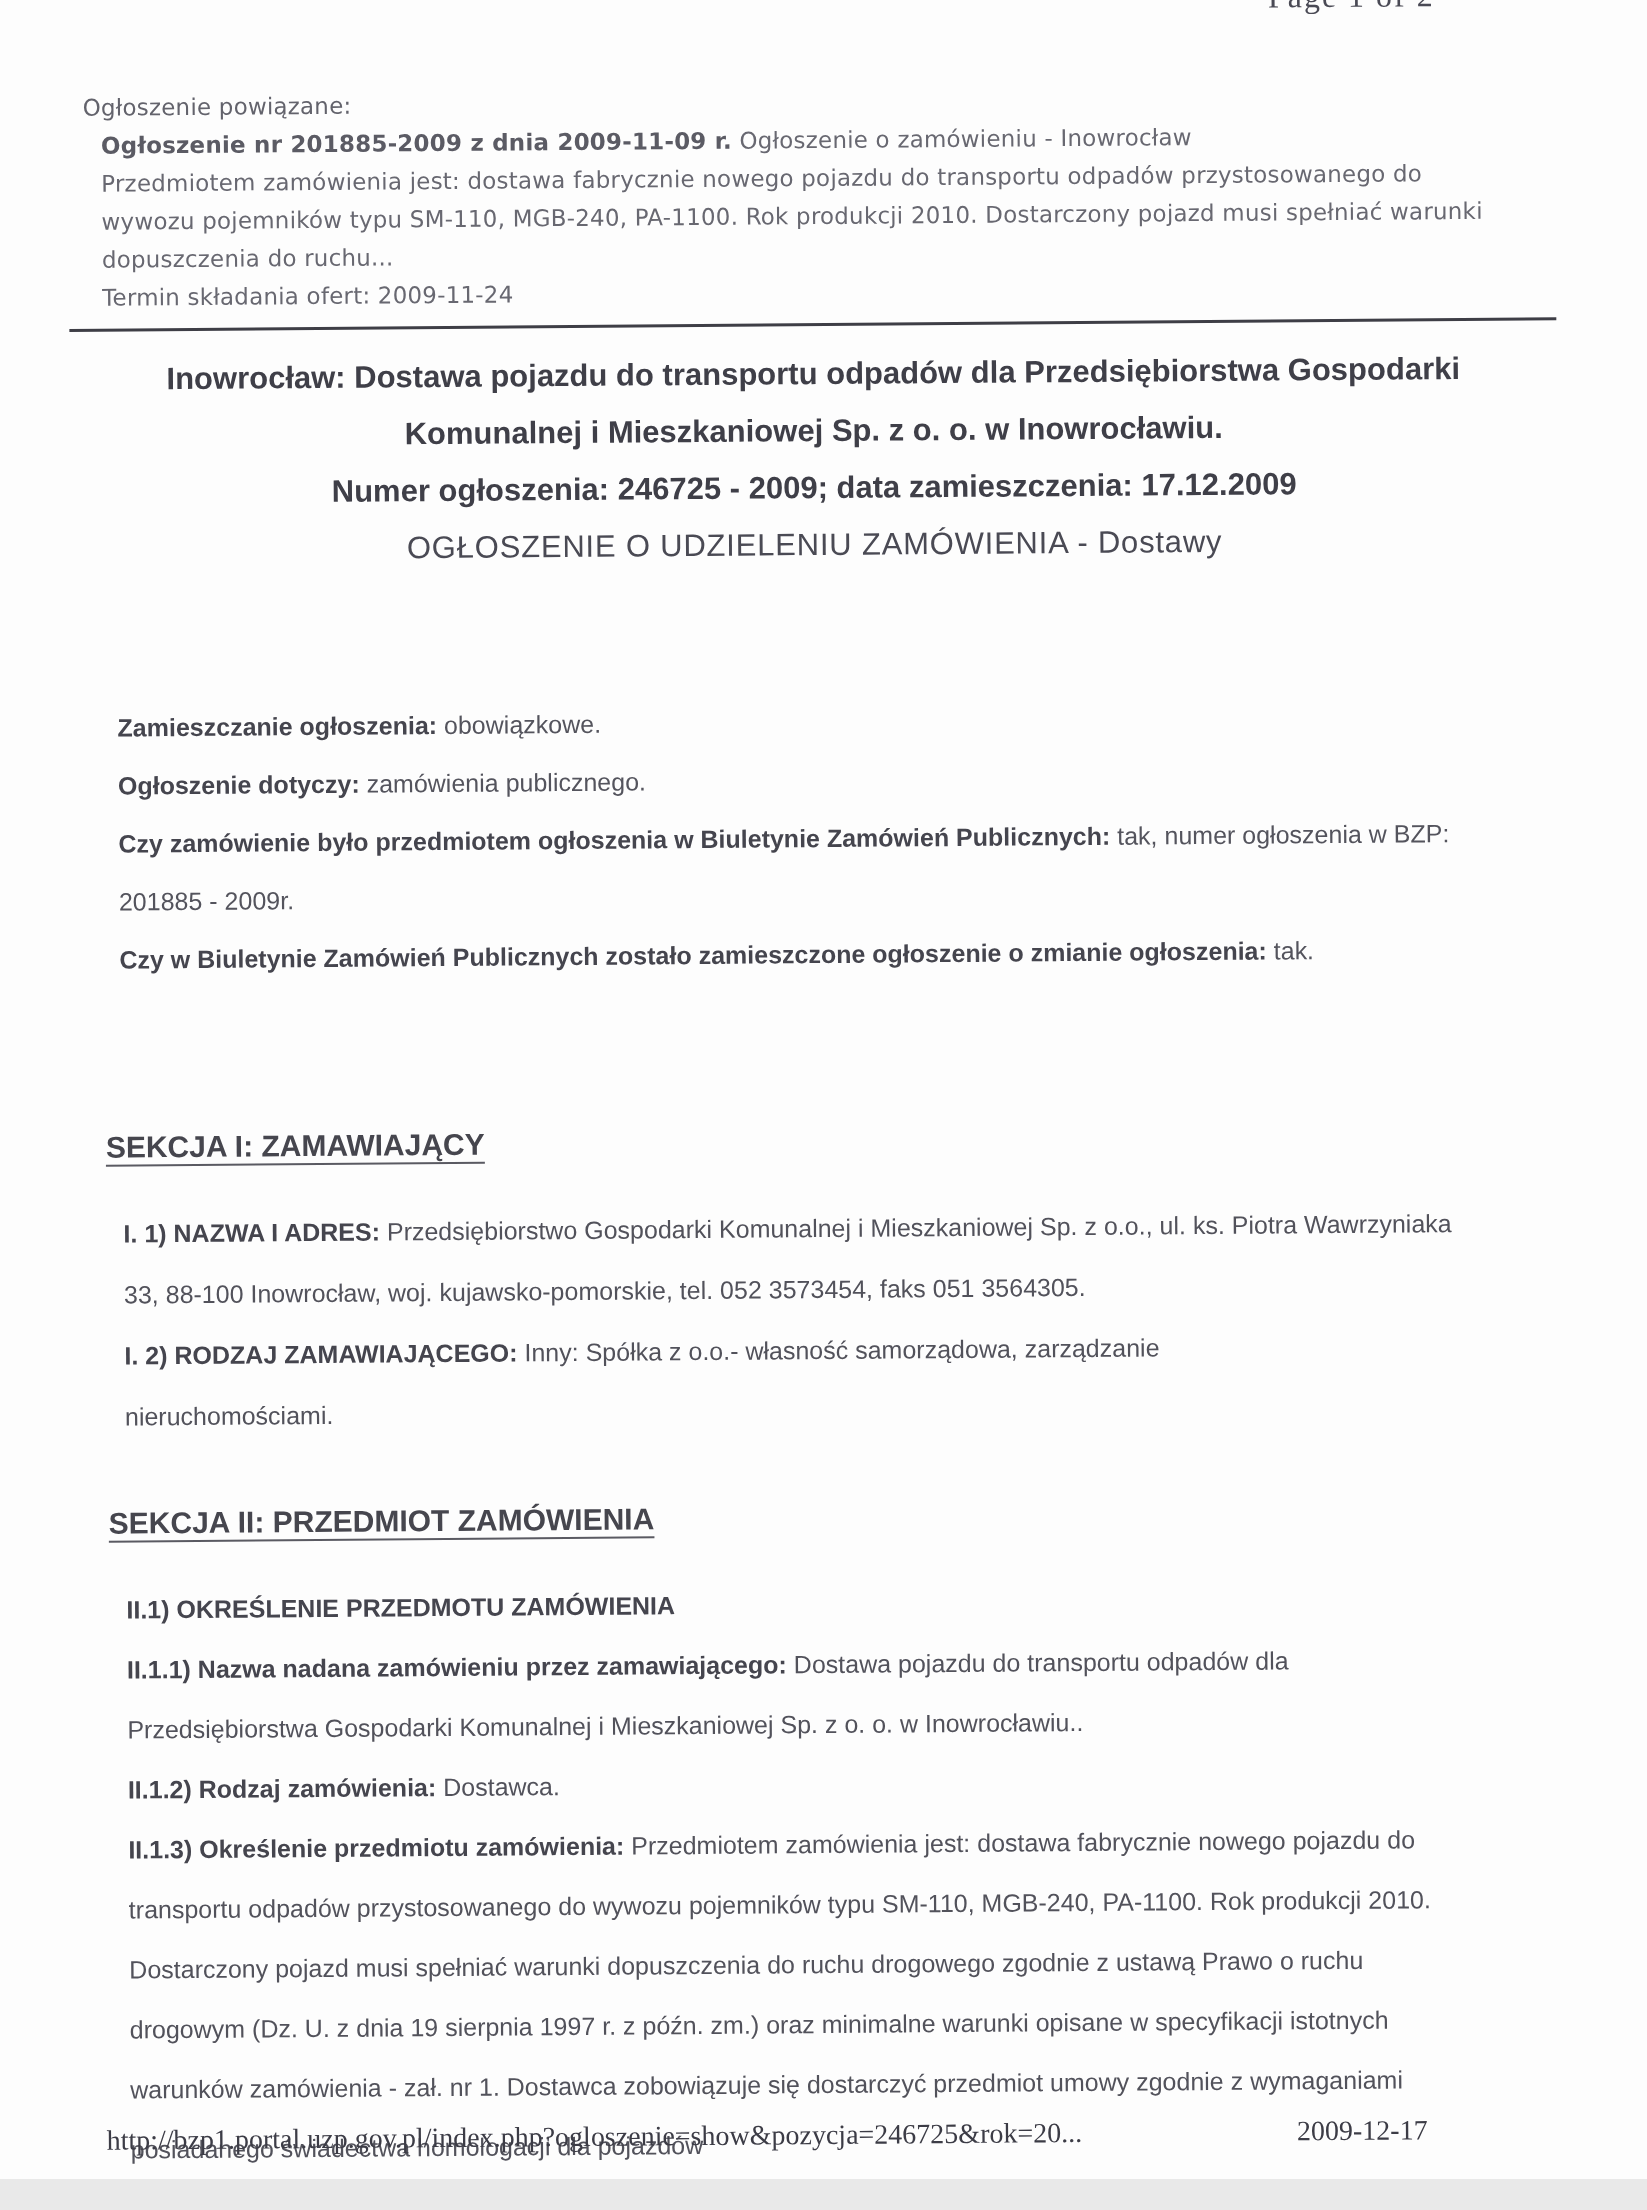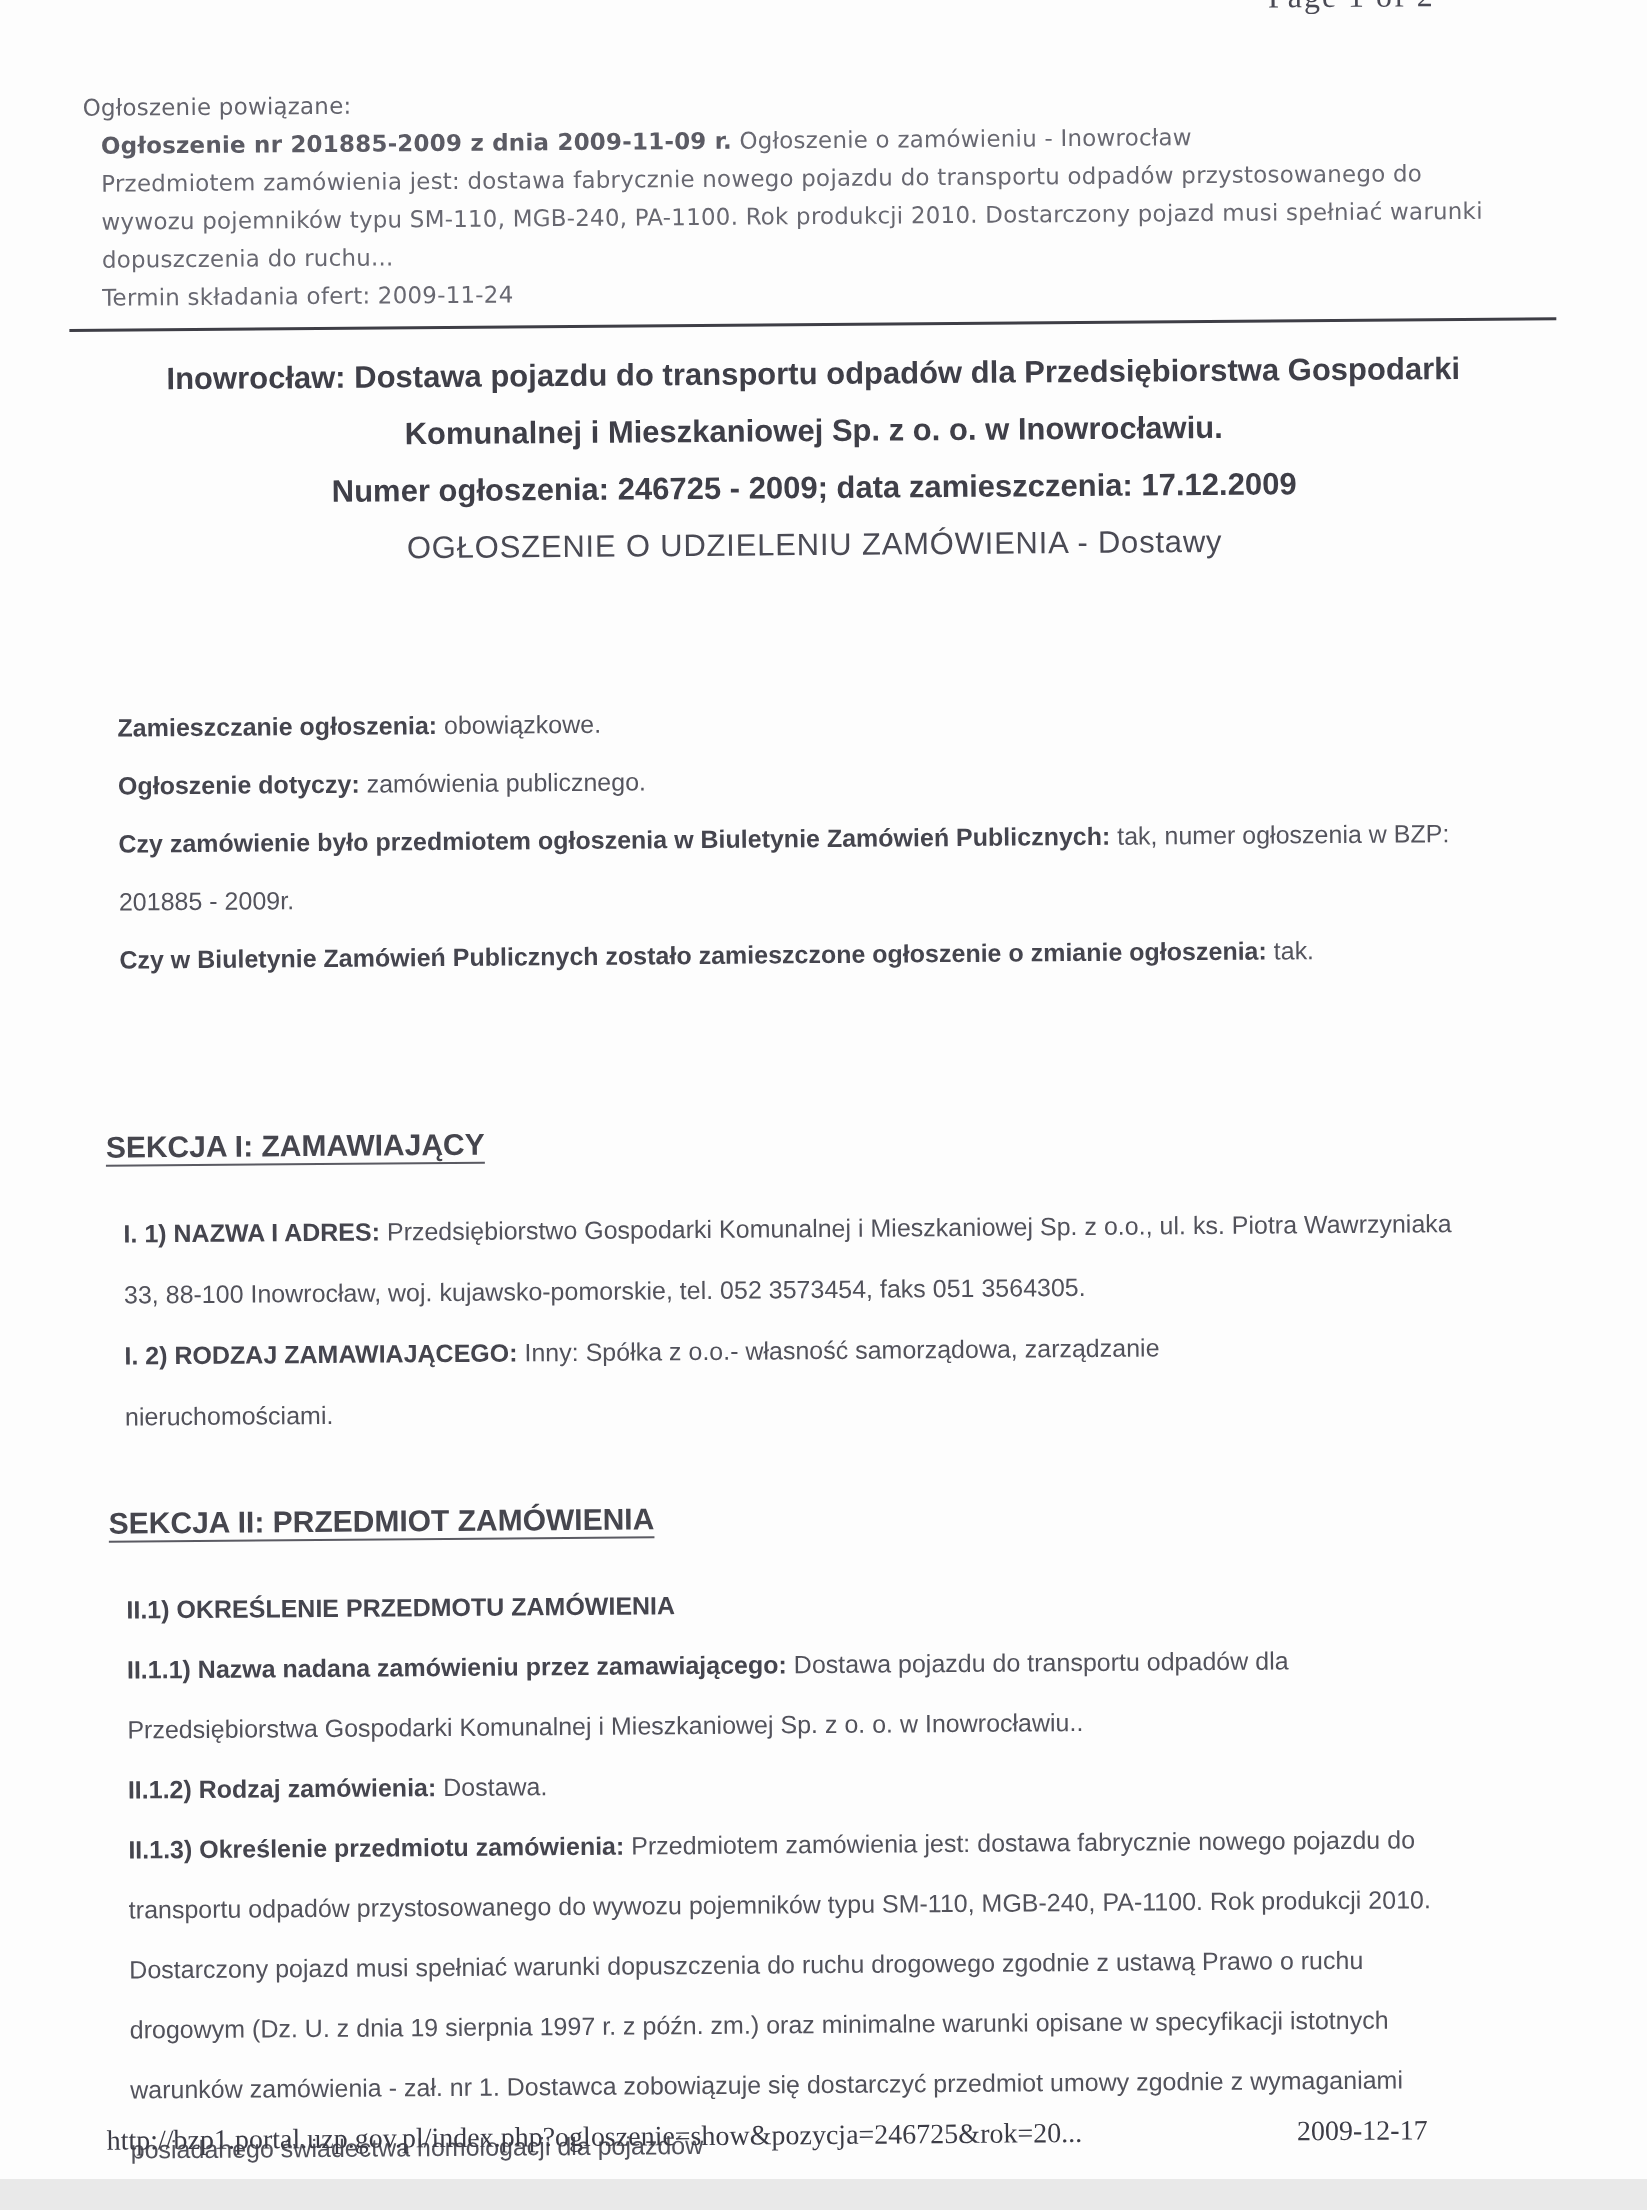--- a/index.html
+++ b/index.html
@@ -158,21 +158,21 @@
     <div class="sec-items sec1-items">
       <p><b>I. 1) NAZWA I ADRES:</b><span> Przedsiębiorstwo Gospodarki Komunalnej i Mieszkaniowej Sp. z o.o., ul. ks. Piotra Wawrzyniaka 33, 88-100 Inowrocław, woj. kujawsko-pomorskie, tel. 052 3573454, faks 051 3564305.</span></p>
       <p class="narrow"><b>I. 2) RODZAJ ZAMAWIAJĄCEGO:</b><span> Inny: Spółka z o.o.- własność samorządowa, zarządzanie nieruchomościami.</span></p>
     </div>
 
     <h2 class="sec-heading sec2-heading">SEKCJA II: PRZEDMIOT ZAMÓWIENIA</h2>
 
     <div class="sec-items sec2-items">
       <p><b>II.1) OKREŚLENIE PRZEDMOTU ZAMÓWIENIA</b><span></span></p>
       <p><b>II.1.1) Nazwa nadana zamówieniu przez zamawiającego:</b><span> Dostawa pojazdu do transportu odpadów dla Przedsiębiorstwa Gospodarki Komunalnej i Mieszkaniowej Sp. z o. o. w Inowrocławiu..</span></p>
-      <p><b>II.1.2) Rodzaj zamówienia:</b><span> Dostawa.</span></p>
+      <p><b>II.1.2) Rodzaj zamówienia:</b><span> Dostawca.</span></p>
       <p><b>II.1.3) Określenie przedmiotu zamówienia:</b><span> Przedmiotem zamówienia jest: dostawa fabrycznie nowego pojazdu do transportu odpadów przystosowanego do wywozu pojemników typu SM-110, MGB-240, PA-1100. Rok produkcji 2010. Dostarczony pojazd musi spełniać warunki dopuszczenia do ruchu drogowego zgodnie z ustawą Prawo o ruchu drogowym (Dz. U. z dnia 19 sierpnia 1997 r. z późn. zm.) oraz minimalne warunki opisane w specyfikacji istotnych warunków zamówienia - zał. nr 1. Dostawca zobowiązuje się dostarczyć przedmiot umowy zgodnie z wymaganiami posiadanego świadectwa homologacji dla pojazdów</span></p>
     </div>
 
     <div class="footer">
       <span>http://bzp1.portal.uzp.gov.pl/index.php?ogloszenie=show&amp;pozycja=246725&amp;rok=20...</span>
       <span>2009-12-17</span>
     </div>
 
   </div>
 </div>

